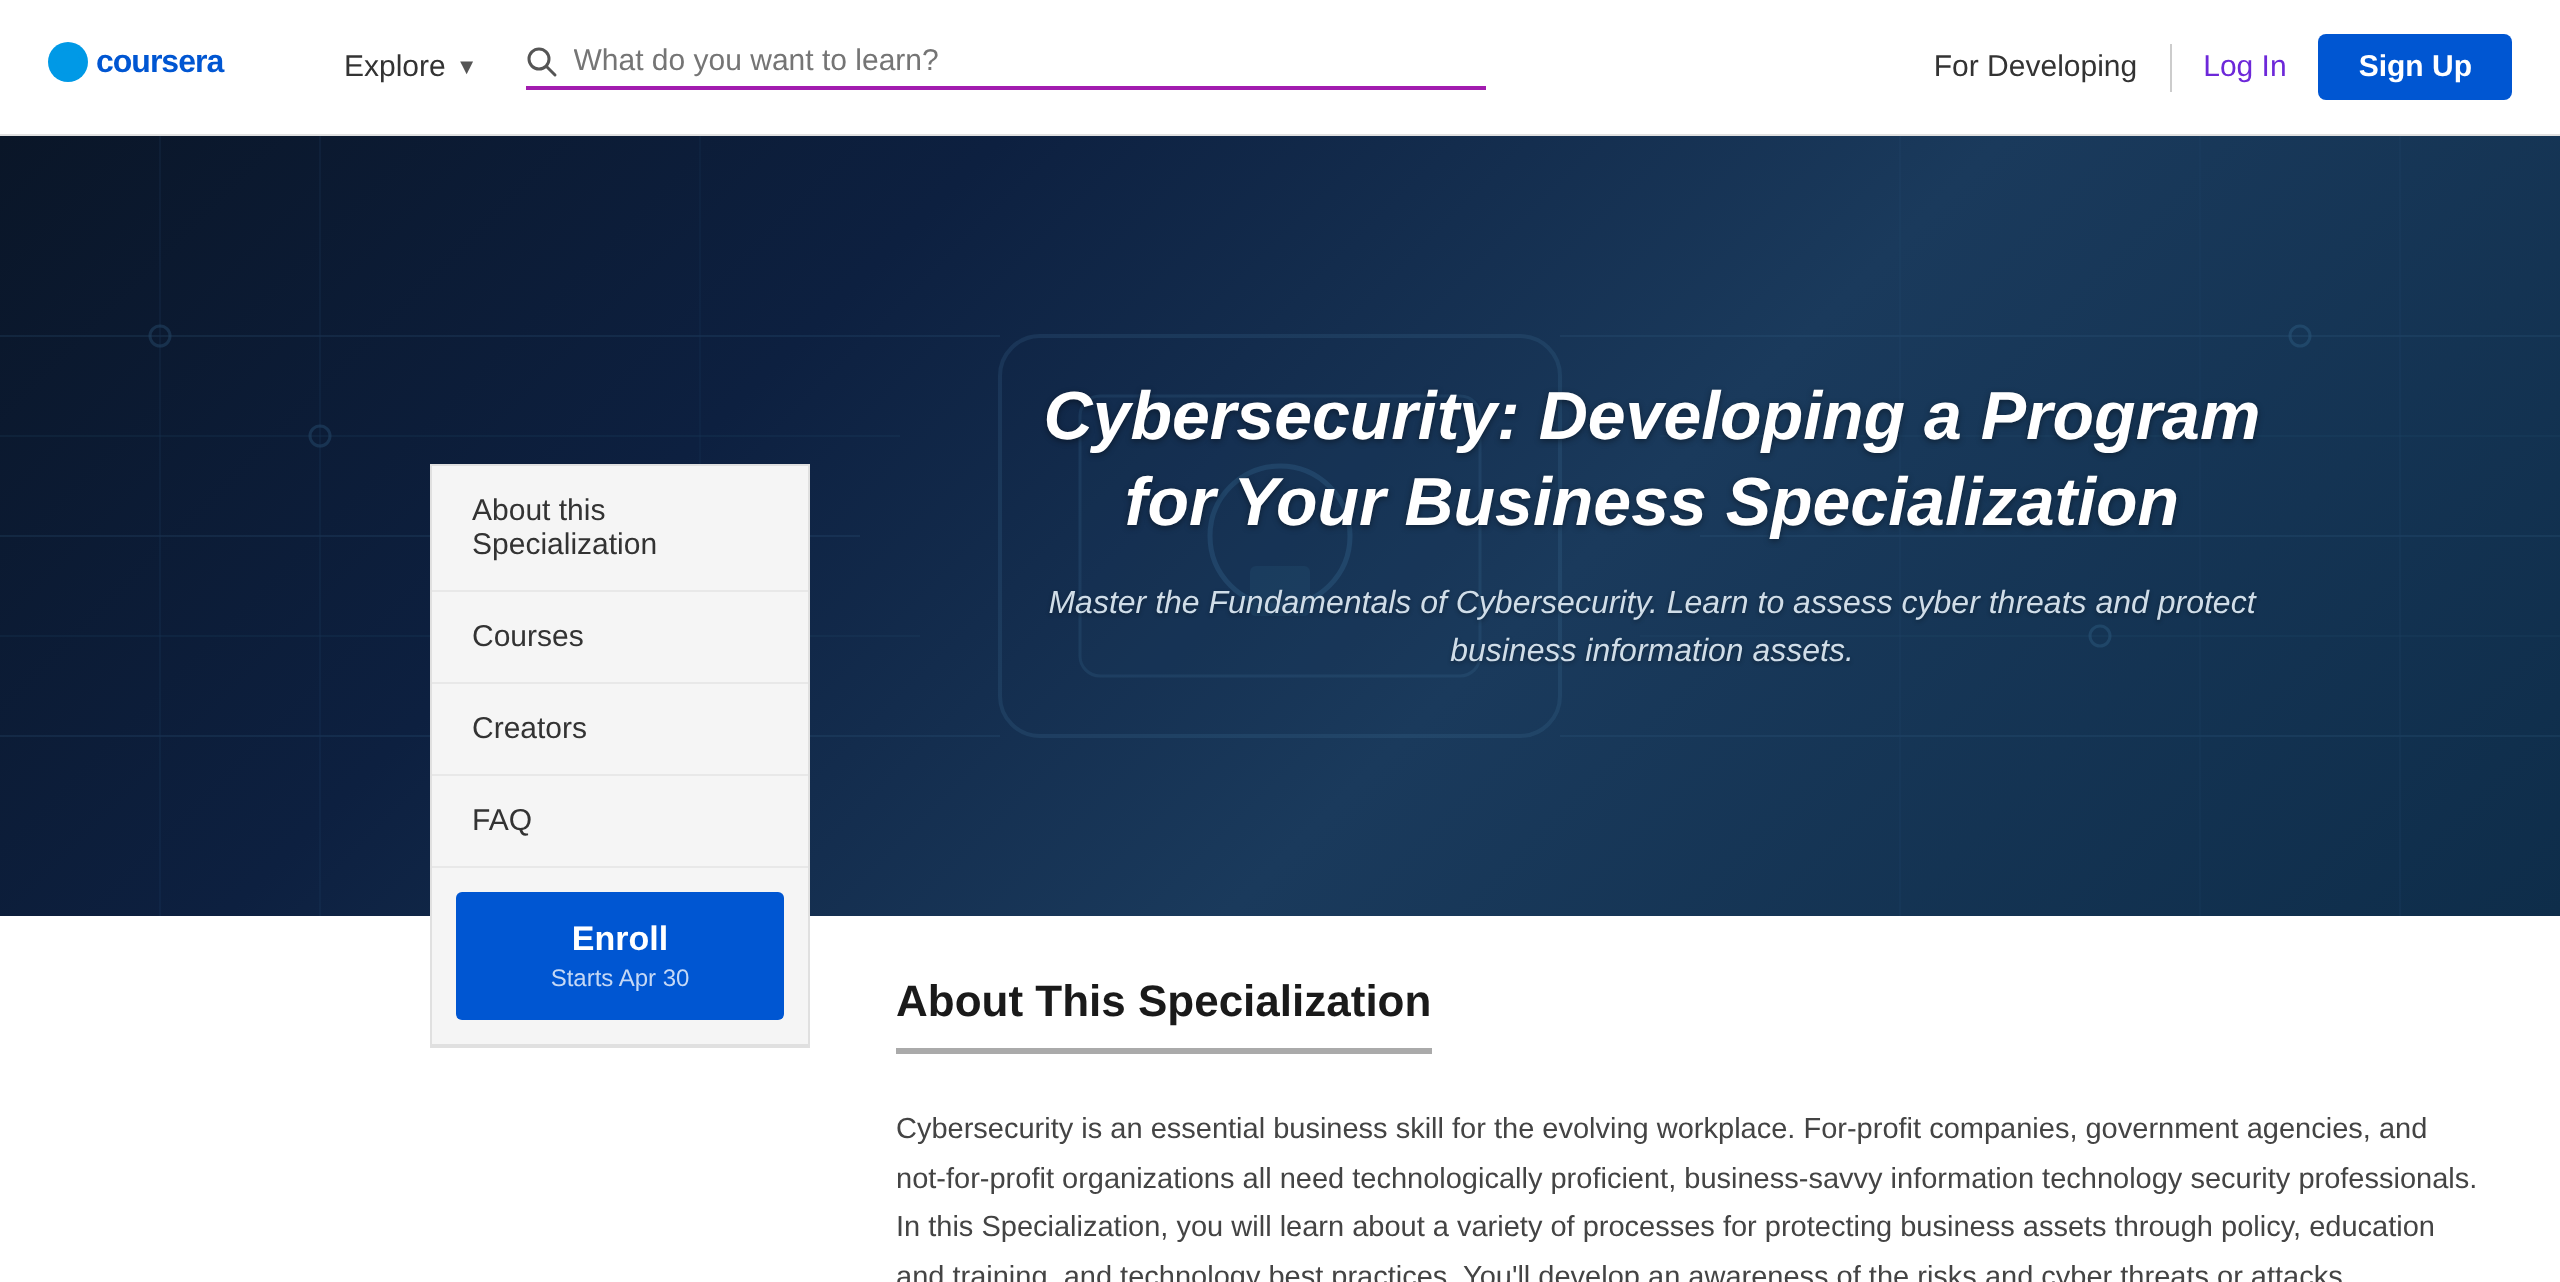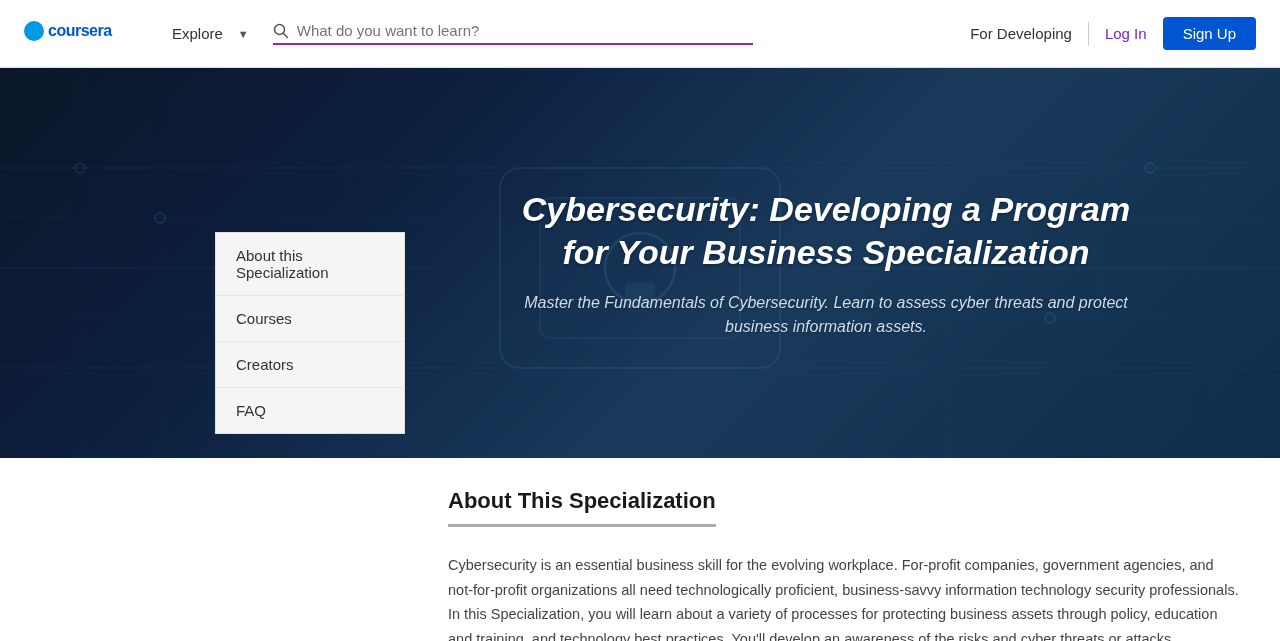--- a/index.html
+++ b/index.html
@@ -24,21 +24,21 @@
     }
     .logo-text {
       font-size: 22px;
       font-weight: 700;
       color: #0056d2;
       letter-spacing: -0.5px;
     }
     .explore-btn {
       display: flex;
       align-items: center;
-      gap: 15px;
+      gap: 5px;
       background: none;
       border: none;
       font-size: 15px;
       color: #333;
       cursor: pointer;
       margin-right: 16px;
       padding: 6px 8px;
     }
     .chevron {
       font-size: 11px;
@@ -89,21 +89,21 @@
       cursor: pointer;
     }
     .signup-btn {
       background: #0056d2;
       color: #fff;
       border: none;
       border-radius: 4px;
       padding: 8px 20px;
       font-size: 15px;
       cursor: pointer;
-      font-weight: 400;
+      font-weight: 700;
     }
 
     
     .hero {
       position: relative;
       width: 1280px;
       height: 390px;
       overflow: hidden;
       font-style: italic;
     }
@@ -310,20 +310,26 @@
         <h1 class="hero-title">Cybersecurity: Developing a Program for Your Business Specialization</h1>
         <p class="hero-subtitle">Master the Fundamentals of Cybersecurity. Learn to assess cyber threats and protect business information assets.</p>
       </div>
     </div>
 
     <div class="sidebar">
       <div class="sidebar-nav-item">About this Specialization</div>
       <div class="sidebar-nav-item">Courses</div>
       <div class="sidebar-nav-item">Creators</div>
       <div class="sidebar-nav-item">FAQ</div>
+      <div class="enroll-btn-container">
+        <button class="enroll-btn">
+          <span>Enroll</span>
+          <span class="starts">Starts Apr 30</span>
+        </button>
+      </div>
     </div>
   </div>
 
   <div class="below-hero">
     <div class="sidebar-spacer"></div>
     <div class="main-content">
       <h2 class="section-title">About This Specialization</h2>
       <p class="section-body">Cybersecurity is an essential business skill for the evolving workplace. For-profit companies, government agencies, and not-for-profit organizations all need technologically proficient, business-savvy information technology security professionals. In this Specialization, you will learn about a variety of processes for protecting business assets through policy, education and training, and technology best practices. You'll develop an awareness of the risks and cyber threats or attacks associated with modern information usage, and explore key technical and managerial topics needed for a balanced approach to information</p>
     </div>
   </div>

